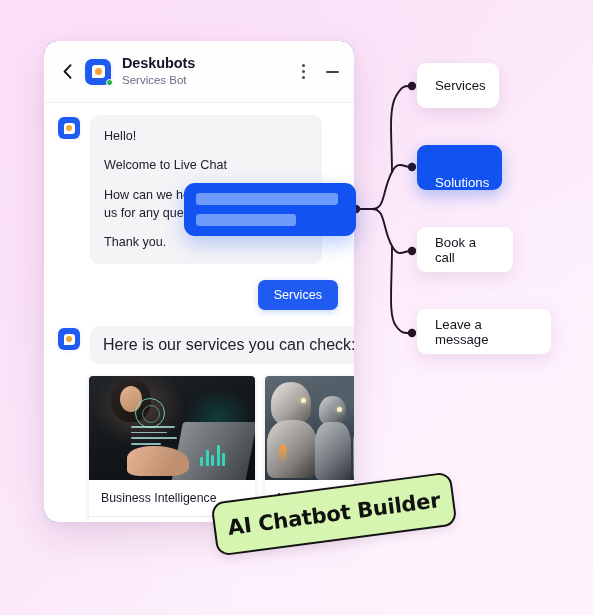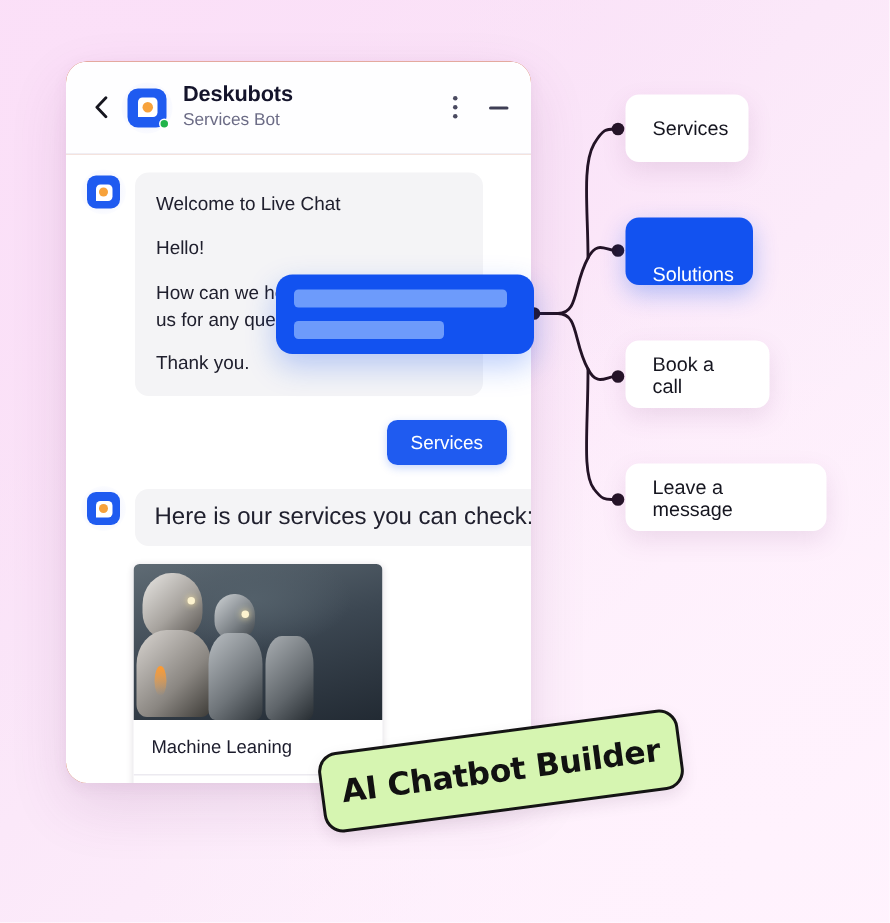--- a/index.html
+++ b/index.html
@@ -14,21 +14,21 @@
       radial-gradient(circle at 85% 92%, #fff2fd 0%, rgba(255,242,253,0) 55%),
       radial-gradient(circle at 10% 8%, #fbe0f8 0%, rgba(251,224,248,0) 60%),
       linear-gradient(135deg, #f9ddf6 0%, #fae5f8 35%, #fdeefb 68%, #fff4fe 100%);
   }
 
   
   #chat-panel {
     position: absolute;
     left: 44px; top: 41px;
     width: 310px; height: 481px;
-    background: #c2410c;
+    background: #1d4ed8;
     border-radius: 14px;
     box-shadow: 0 16px 38px rgba(120, 60, 120, 0.14), 0 3px 10px rgba(120,60,120,0.07);
     overflow: hidden;
   }
 
   
   #chat-header {
     position: relative;
     height: 62px;
     background: #fefeff;
@@ -402,22 +402,22 @@
   <div id="chat-body">
 
     <div class="msg-row">
       <div class="avatar">
         <div class="halo"></div>
         <div class="mark">
             <div class="inner"></div>
           </div>
       </div>
       <div class="bubble-bot">
+        <p>Hello!</p>
         <p>Welcome to Live Chat</p>
-        <p>Hello!</p>
         <p>How can we help you? Reach out to us for any queries, assist you.</p>
         <p>Thank you.</p>
       </div>
     </div>
 
     <div class="chip-row">
       <button class="chip-blue">Services</button>
     </div>
 
     <div class="msg-row second">
@@ -425,20 +425,47 @@
         <div class="halo"></div>
         <div class="mark">
             <div class="inner"></div>
           </div>
       </div>
       <div class="bubble-line">Here is our services you can check:</div>
     </div>
 
     <div id="service-cards">
 
+      <div class="svc-card">
+        <div class="svc-photo photo-bi">
+          <div class="laptop"></div>
+          <div class="head"></div>
+          <div class="face"></div>
+          <div class="arm"></div>
+          <div class="ring"></div>
+          <div class="bars">
+            <i style="width:44px"></i>
+              <i style="width:36px"></i>
+              <i style="width:46px"></i>
+              <i style="width:30px"></i>
+          </div>
+          <div class="chartgrp">
+            <i style="height:9px"></i>
+              <i style="height:16px"></i>
+              <i style="height:11px"></i>
+              <i style="height:21px"></i>
+              <i style="height:13px"></i>
+          </div>
+        </div>
+        <div class="svc-title">Business Intelligence</div>
+        <div class="svc-actions">
+          
+          
+        </div>
+      </div>
 
       <div class="svc-card">
         <div class="svc-photo photo-ml">
           <div class="rb rb1"></div>
             <div class="rb1b"></div>
           <div class="rb rb2"></div>
             <div class="rb2b"></div>
           <div class="rb3b"></div>
           <div class="eye" style="left:36px; top:22px;"></div>
           <div class="eye" style="left:72px; top:31px;"></div>

